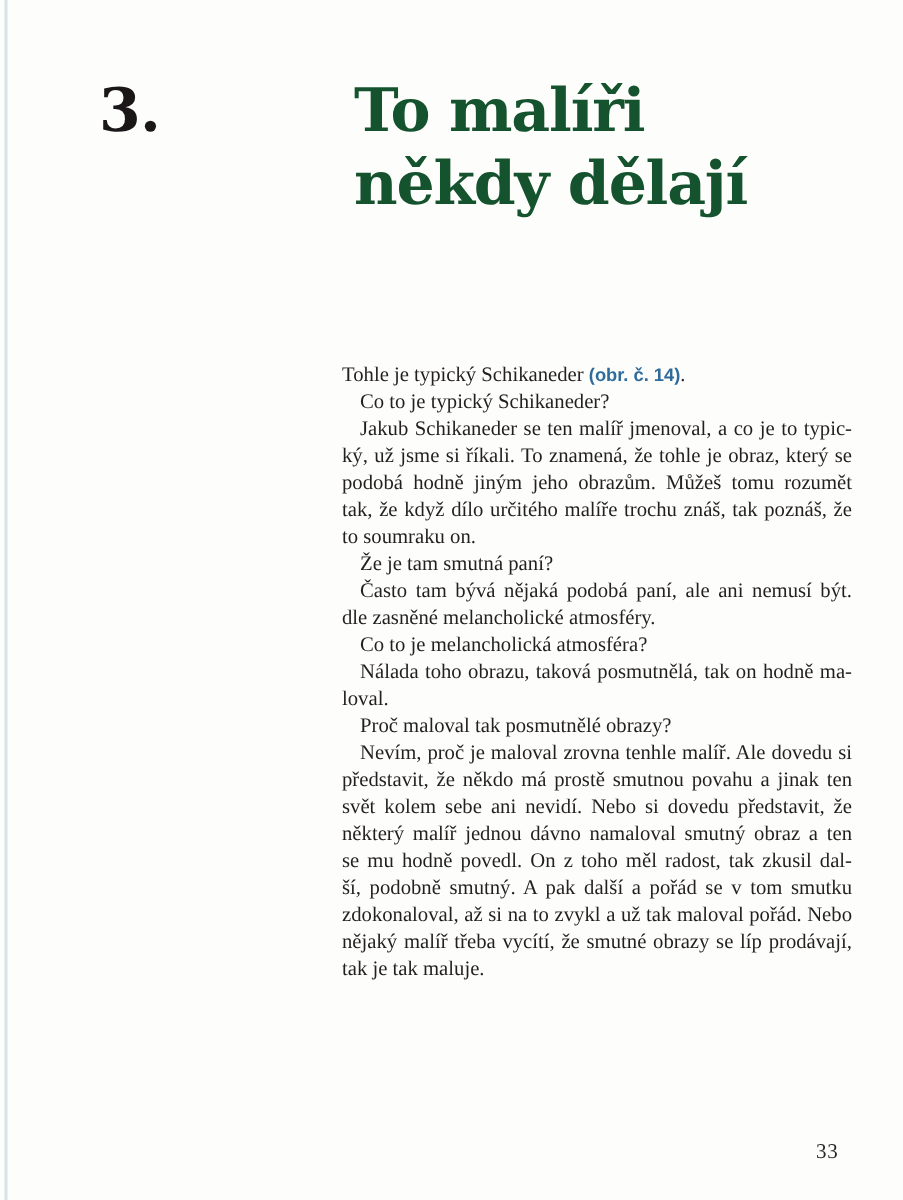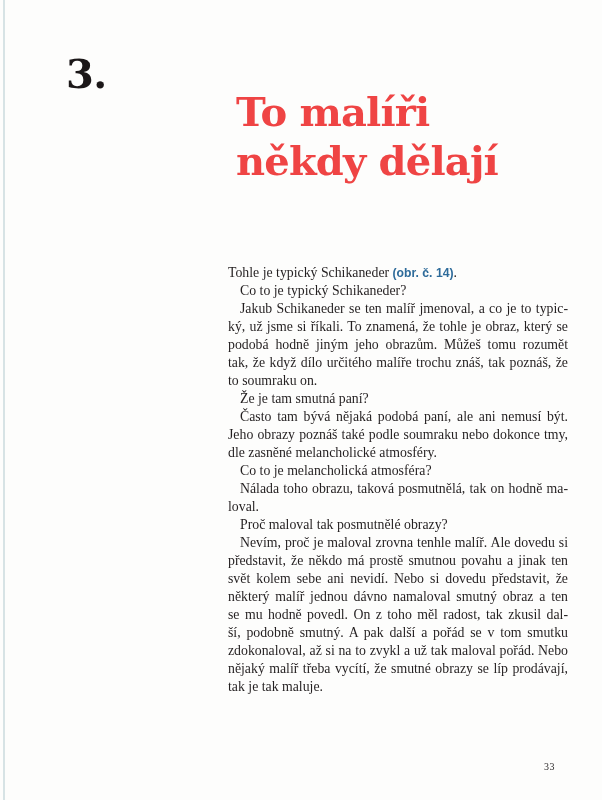--- a/index.html
+++ b/index.html
@@ -30,27 +30,26 @@
     color: #1b1718;
     letter-spacing: -0.5px;
   }
   .chapter-title {
     position: absolute;
     left: 236px; top: 49px;
     font-family: "DejaVu Serif", serif;
     font-weight: bold;
     font-size: 40px;
     line-height: 49px;
-    color: #ef4444;
+    color: #14532d;
     letter-spacing: -0.8px;
-    margin-top: 38px;
   }
   .body-text {
     position: absolute;
-    left: 228px; top: 264px;
+    left: 228px; top: 241px;
     width: 340px;
     font-size: 13.8px;
     line-height: 18px;
     color: #231f20;
   }
   .line {
     height: 18px;
     overflow: hidden;
     text-align: left;
     white-space: normal;
@@ -66,21 +65,21 @@
   .i { }
   .link {
     color: #2e6b9a;
     font-family: "Liberation Sans", sans-serif;
     font-weight: bold;
     font-size: 12.2px;
   }
   .page-number {
     position: absolute;
     left: 544px; top: 761px;
-    font-size: 10px;
+    font-size: 14px;
     color: #2b2829;
     letter-spacing: 0.5px;
   }
 </style>
 </head>
 <body>
 
 <div class="page">
   <div class="edge-line"></div>
 
@@ -94,21 +93,20 @@
   <div class="body-text">
       <div class="line"><span class="n">Tohle je typický Schikaneder </span><span class="link">(obr. č. 14)</span><span class="n">.</span></div>
       <div class="line indent"><span class="i">Co to je typický Schikaneder?</span></div>
       <div class="line indent just"><span class="n">Jakub Schikaneder se ten malíř jmenoval, a co je to typic-</span></div>
       <div class="line just"><span class="n">ký, už jsme si říkali. To znamená, že tohle je obraz, který se</span></div>
       <div class="line just"><span class="n">podobá hodně jiným jeho obrazům. Můžeš tomu rozumět</span></div>
       <div class="line just"><span class="n">tak, že když dílo určitého malíře trochu znáš, tak poznáš, že</span></div>
       <div class="line"><span class="n">to soumraku on.</span></div>
       <div class="line indent"><span class="i">Že je tam smutná paní?</span></div>
       <div class="line indent just"><span class="n">Často tam bývá nějaká podobá paní, ale ani nemusí být.</span></div>
-      <div class="line just"><span class="n">Jeho obrazy poznáš také podle soumraku nebo dokonce tmy,</span></div>
       <div class="line"><span class="n">dle zasněné melancholické atmosféry.</span></div>
       <div class="line indent"><span class="i">Co to je melancholická atmosféra?</span></div>
       <div class="line indent just"><span class="n">Nálada toho obrazu, taková posmutnělá, tak on hodně ma-</span></div>
       <div class="line"><span class="n">loval.</span></div>
       <div class="line indent"><span class="i">Proč maloval tak posmutnělé obrazy?</span></div>
       <div class="line indent just"><span class="n">Nevím, proč je maloval zrovna tenhle malíř. Ale dovedu si</span></div>
       <div class="line just"><span class="n">představit, že někdo má prostě smutnou povahu a jinak ten</span></div>
       <div class="line just"><span class="n">svět kolem sebe ani nevidí. Nebo si dovedu představit, že</span></div>
       <div class="line just"><span class="n">některý malíř jednou dávno namaloval smutný obraz a ten</span></div>
       <div class="line just"><span class="n">se mu hodně povedl. On z toho měl radost, tak zkusil dal-</span></div>

